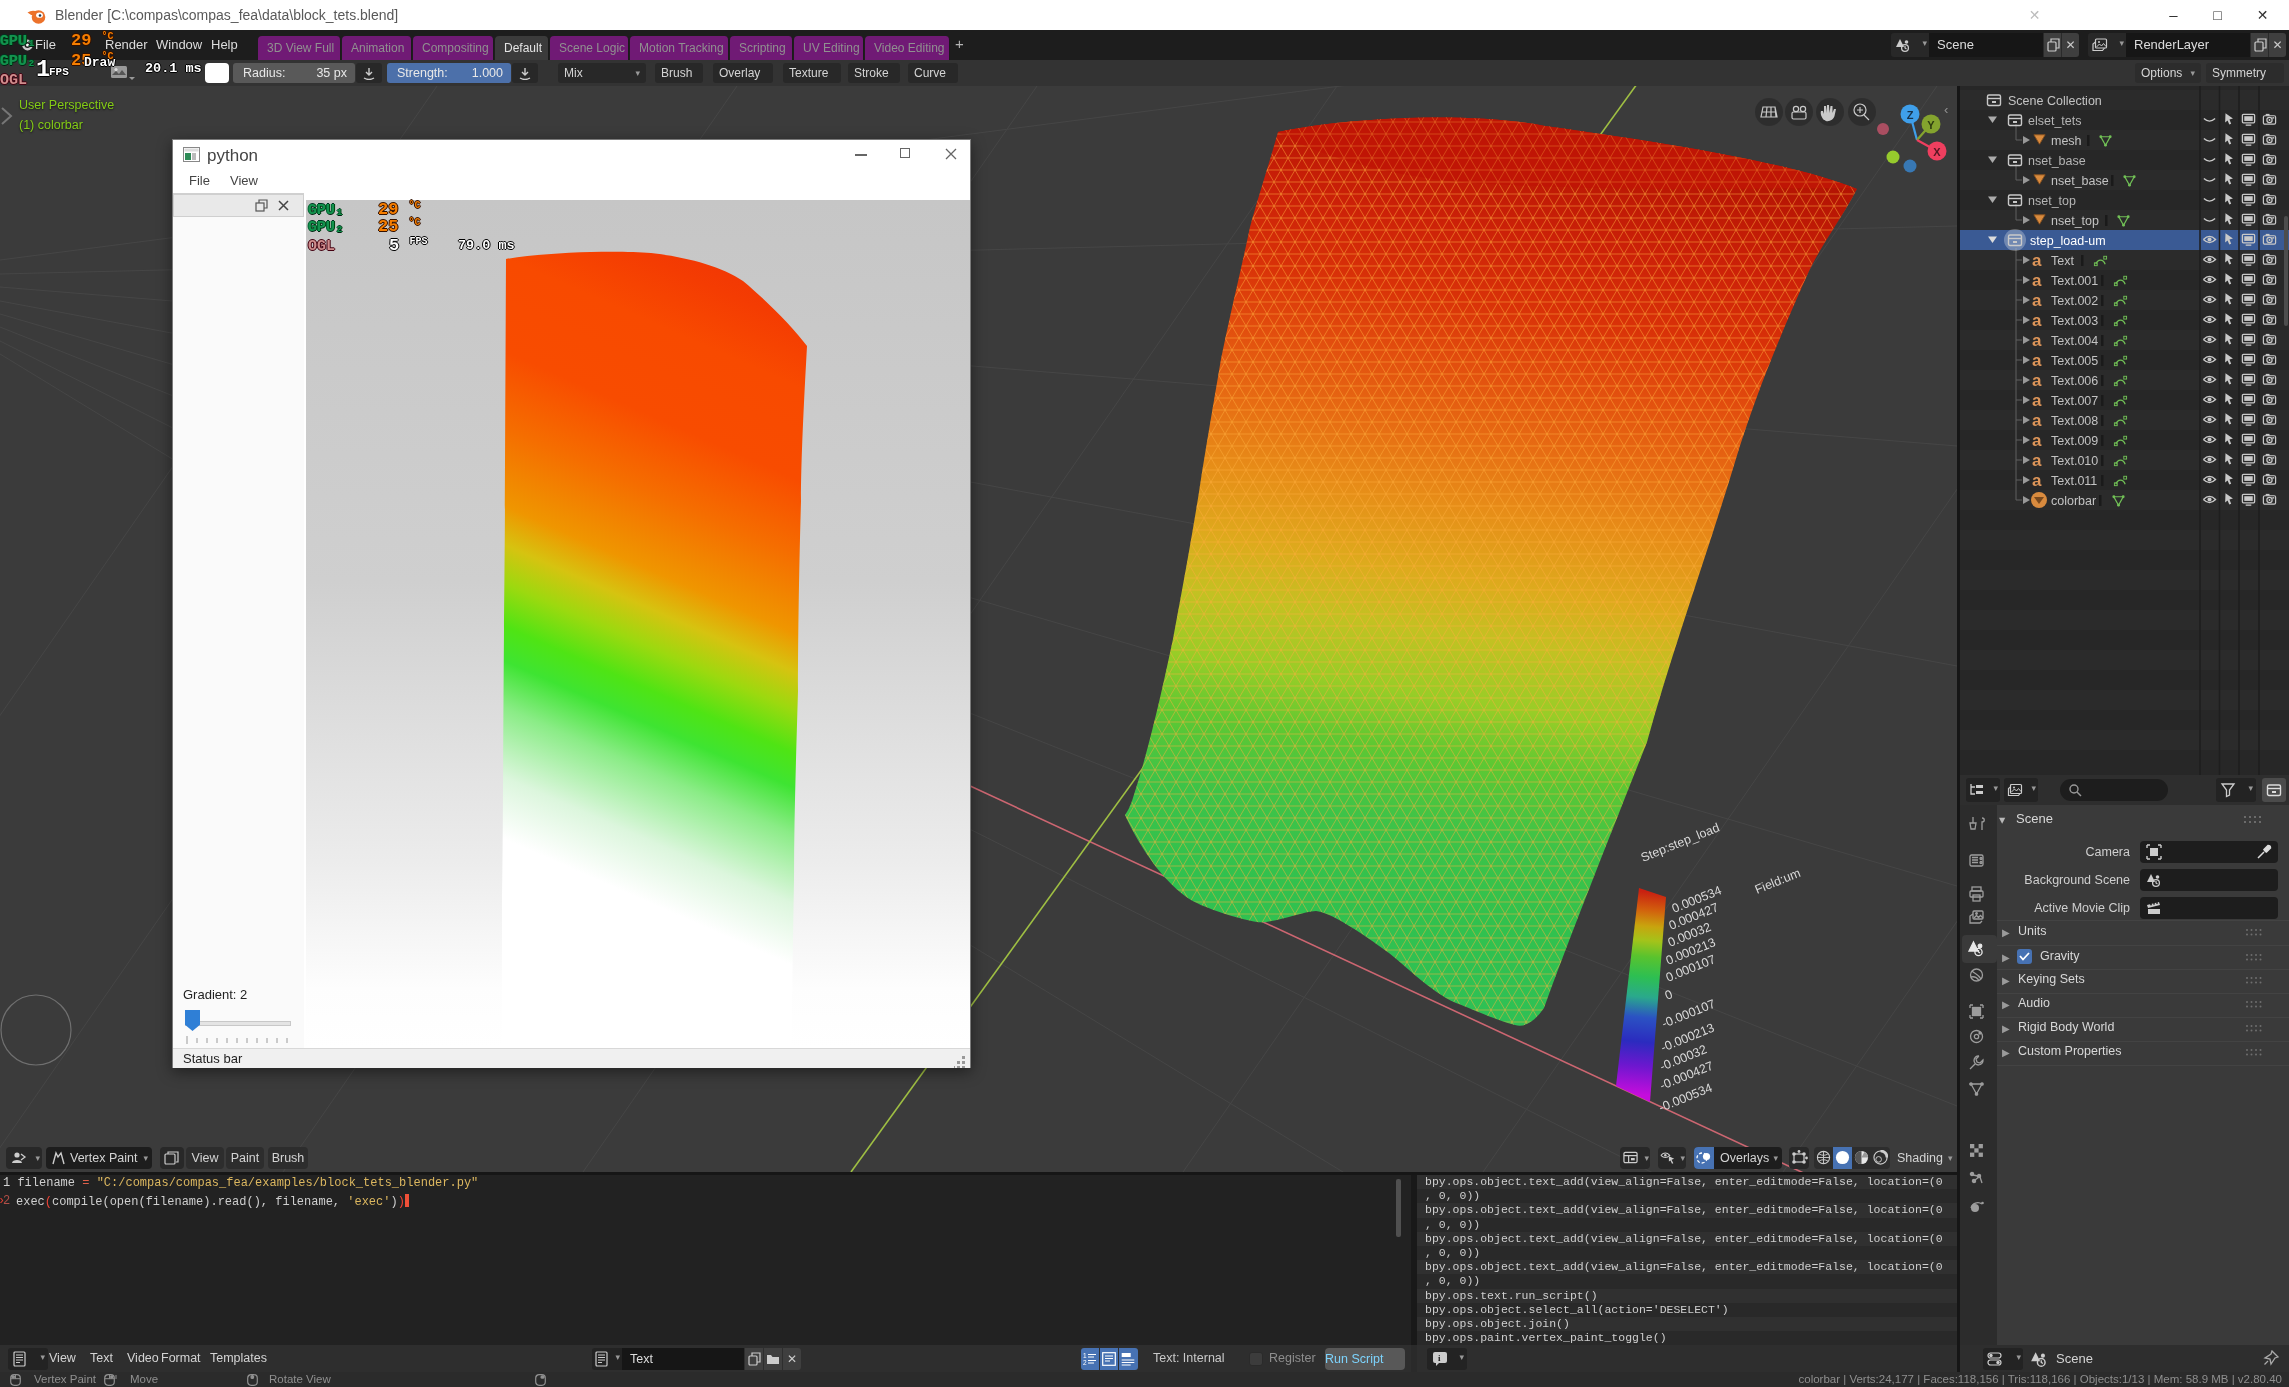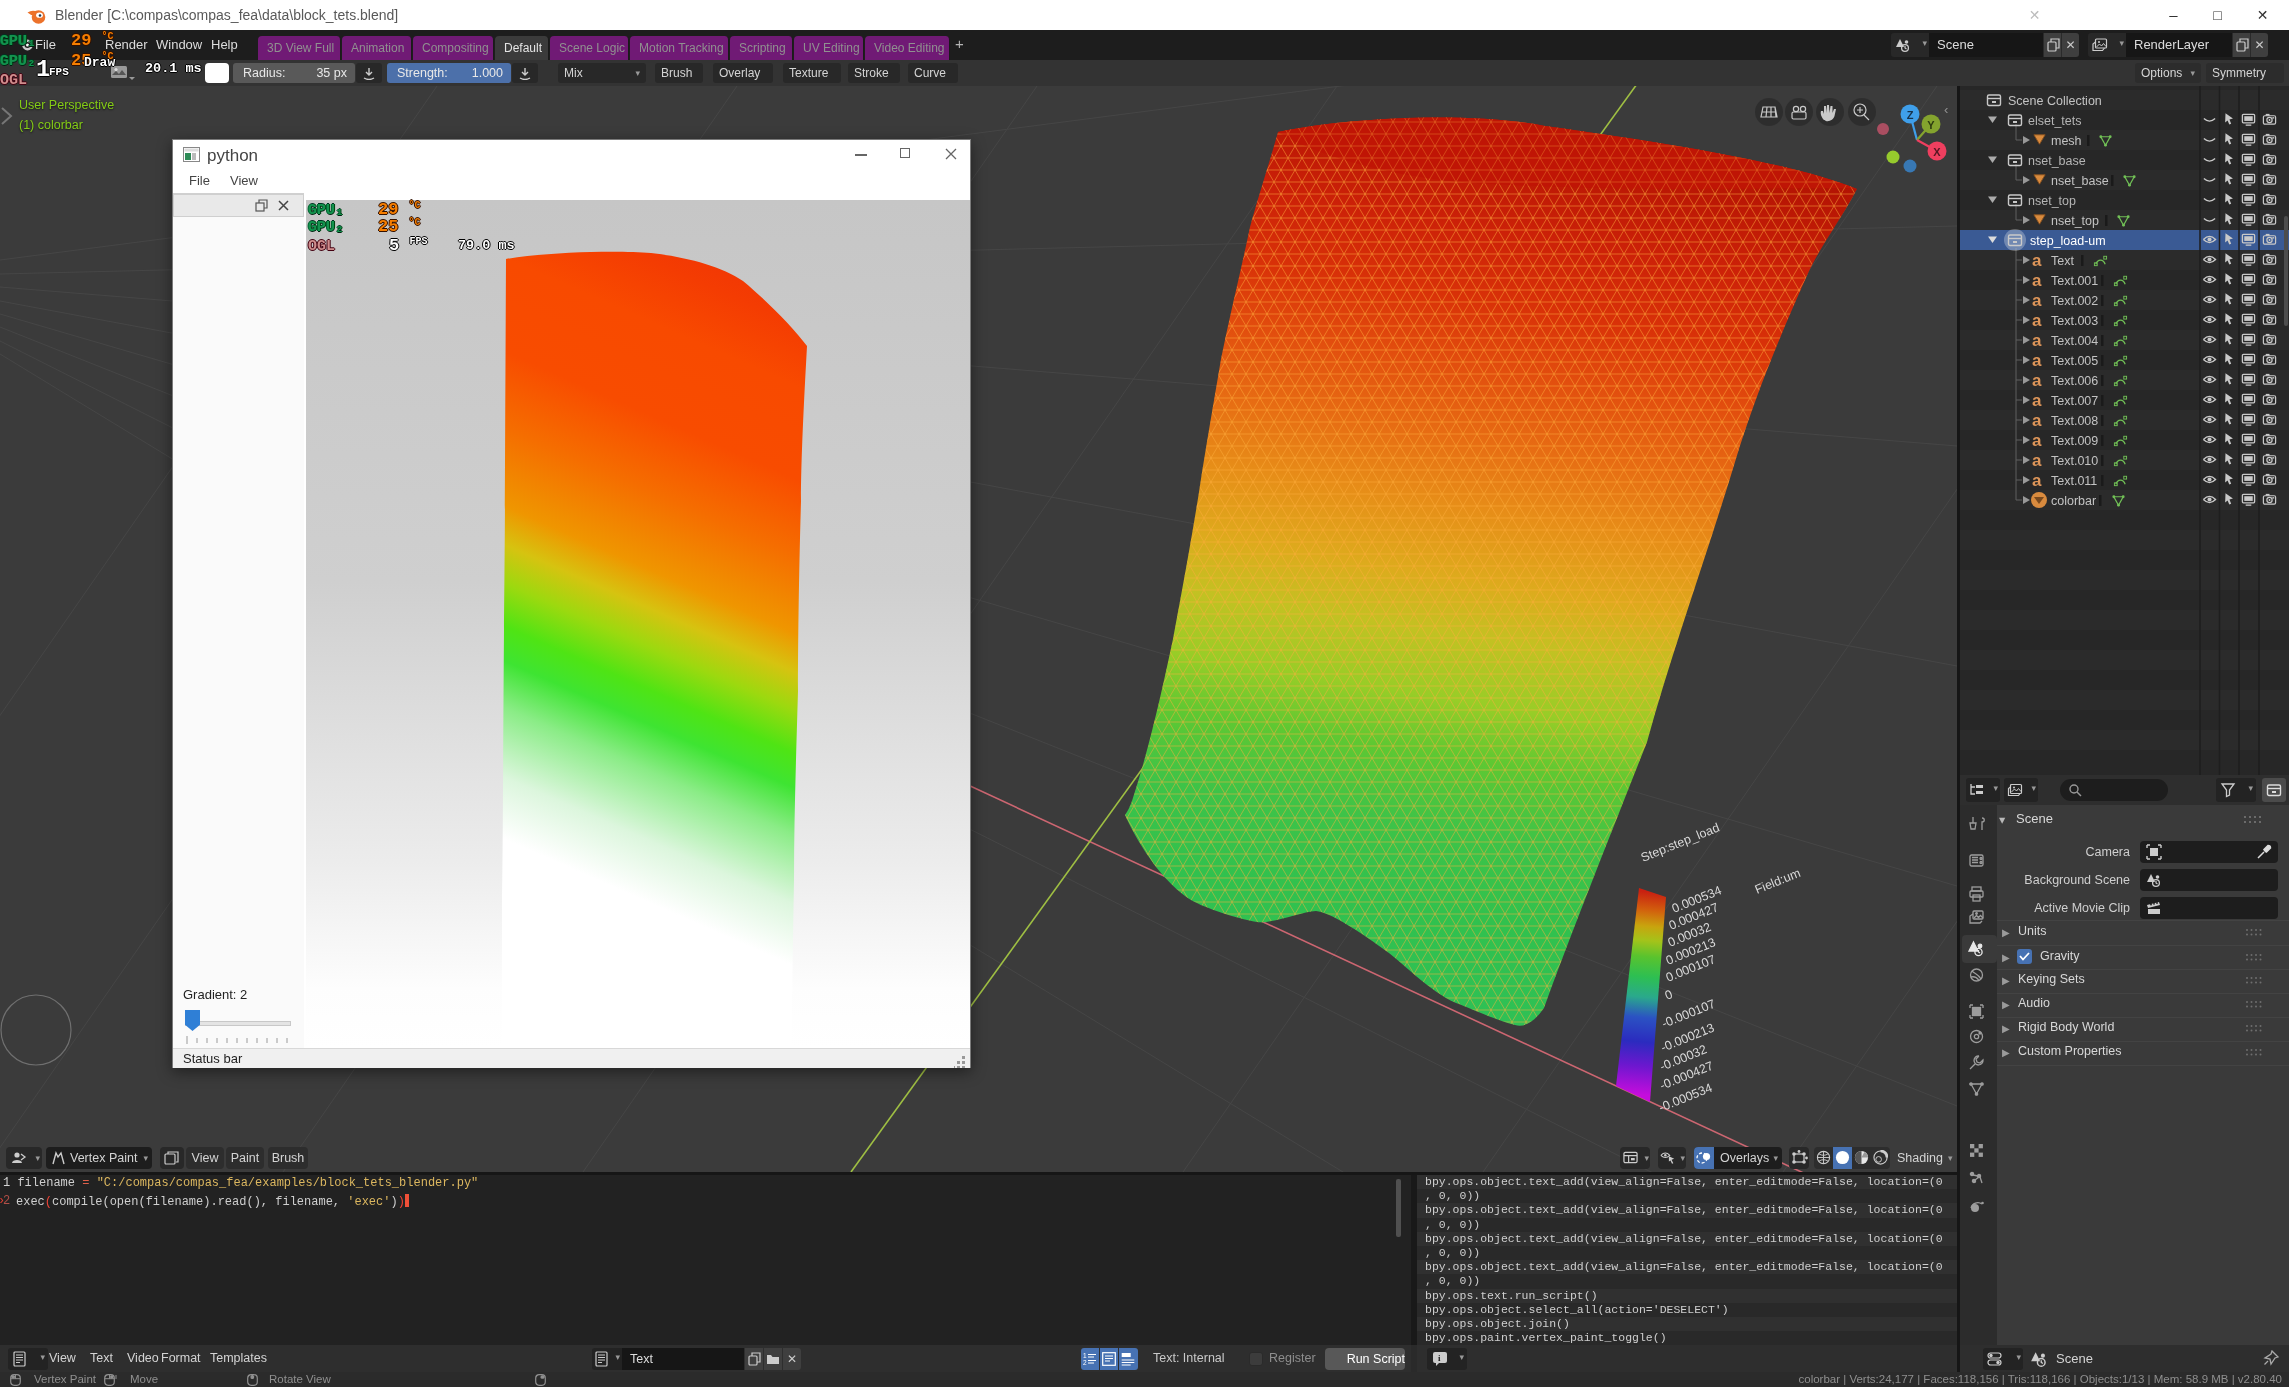--- a/index.html
+++ b/index.html
@@ -115,21 +115,21 @@
   <div class="idblock" style="left:2088px">
     <div class="icnbtn" style="width:38px">
         <svg style="position:absolute;left:3px;top:3px" width="17" height="17" viewBox="0 0 17 17">
           <rect x="4.5" y="3" width="11" height="9" rx="1" fill="none" stroke="#ccc" stroke-width="1.2"></rect>
           <path d="M4.5 6 l-2.5 2 v6.5 h9.5 l2-2.5" fill="none" stroke="#ccc" stroke-width="1.2"></path>
           <circle cx="8" cy="6" r="1" fill="#ccc"></circle>
           <path d="M5.5 11 l3-3 2 2 2-2.5 2.5 3" fill="none" stroke="#ccc" stroke-width="1"></path>
         </svg>
         <span class="car" style="position:absolute;right:2px;top:5px;color:#999">▾</span>
       </div>
-    <div class="namef" style="width:106px">RenderLayer</div>
+    <div class="namef" style="width:124px">RenderLayer</div>
     <div class="sq">
         <svg style="position:absolute;left:3px;top:5px" width="13" height="14" viewBox="0 0 13 14">
           <rect x="1" y="4" width="8" height="9" rx="1" fill="none" stroke="#ccc" stroke-width="1.2"></rect>
           <path d="M4 4 V1 h8 v9 h-3" fill="none" stroke="#ccc" stroke-width="1.2"></path>
         </svg>
       </div>
     <div class="sq" style="border-radius:0 3px 3px 0;text-align:center;line-height:24px;font-size:12px">✕</div>
   </div>
 </div>
 
@@ -1069,21 +1069,21 @@
     </div>
   <div class="abs" style="left:1119px;top:3px;width:19px;height:22px;background:#4772b3;border-radius:0 3px 3px 0">
       <svg style="position:absolute;left:2px;top:4px" width="14" height="14" viewBox="0 0 14 14">
         <rect x="0.7" y="1" width="9" height="4" fill="#fff"></rect>
         <path d="M0.7 8 h12.6 M0.7 10.5 h12.6 M0.7 13 h9" stroke="#fff" stroke-width="1.2"></path>
       </svg>
     </div>
   <div class="abs" style="left:1153px;top:6px;color:#c9c9c9;font-size:12.5px">Text: Internal</div>
   <div class="abs" style="left:1249px;top:7px;width:14px;height:14px;background:#3c3c3c;border-radius:3px;border:1px solid #2a2a2a"></div>
   <div class="abs" style="left:1269px;top:6px;color:#8e8e8e;font-size:12.5px">Register</div>
-  <div class="abs" style="left:1325px;top:3px;width:80px;height:22px;background:#585858;border-radius:4px;color:#ffffff;font-size:12.5px;text-align:right;line-height:22px">Run Script</div>
+  <div class="abs" style="left:1325px;top:3px;width:80px;height:22px;background:#585858;border-radius:4px;color:#7dd3fc;font-size:12.5px;text-align:left;line-height:22px">Run Script</div>
 </div>
 <div class="abs" id="infohdr">
   <div class="abs" style="left:10px;top:3px;width:40px;height:22px;background:#232323;border-radius:3px">
     <svg style="position:absolute;left:5px;top:3px" width="16" height="16" viewBox="0 0 16 16">
         <rect x="1" y="1" width="14" height="11" rx="2" fill="#ccc"></rect>
         <path d="M4 12 l0 3 3-3" fill="#ccc"></path>
         <text x="6" y="10" font-size="9" font-weight="bold" fill="#232323" font-family="Liberation Serif">i</text>
       </svg>
     <span class="car" style="position:absolute;right:3px;top:4px;color:#999">▾</span>
   </div>

